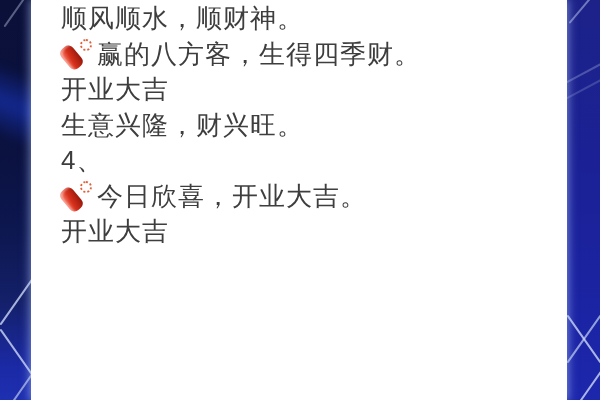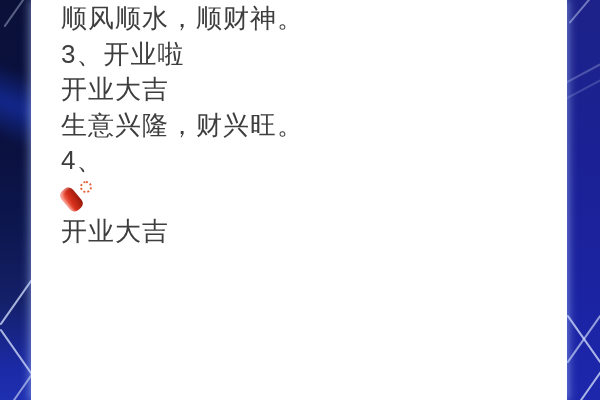--- a/index.html
+++ b/index.html
@@ -81,37 +81,38 @@
     <div class="dline dr-e"></div>
     <div class="dline dr-f"></div>
   </div>
 
   <div class="card">
       <div class="line">
 
       <span class="line-text">顺风顺水，顺财神。</span>
     </div>
       <div class="line">
-
-      <span class="line-text">3、开业啦</span>
+      <span class="line-icon icon-firecracker"></span>
+      <span class="line-text">赢的八方客，生得四季财。</span>
     </div>
       <div class="line">
 
       <span class="line-text">开业大吉</span>
     </div>
       <div class="line">
 
       <span class="line-text">生意兴隆，财兴旺。</span>
     </div>
       <div class="line">
 
       <span class="line-text">4、</span>
     </div>
       <div class="line">
       <span class="line-icon icon-firecracker"></span>
+      <span class="line-text">今日欣喜，开业大吉。</span>
     </div>
       <div class="line">
 
       <span class="line-text">开业大吉</span>
     </div>
     </div>
 
 </div>
 
 </body></html>

